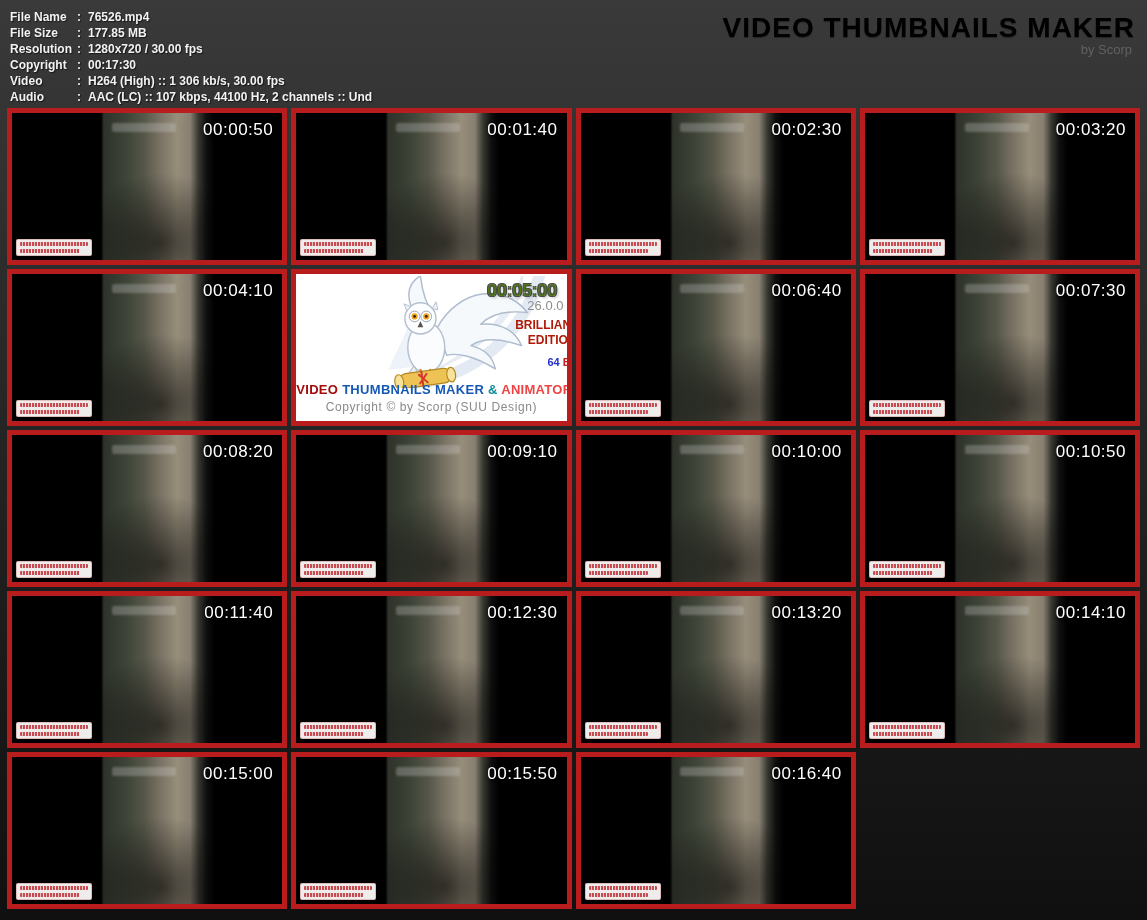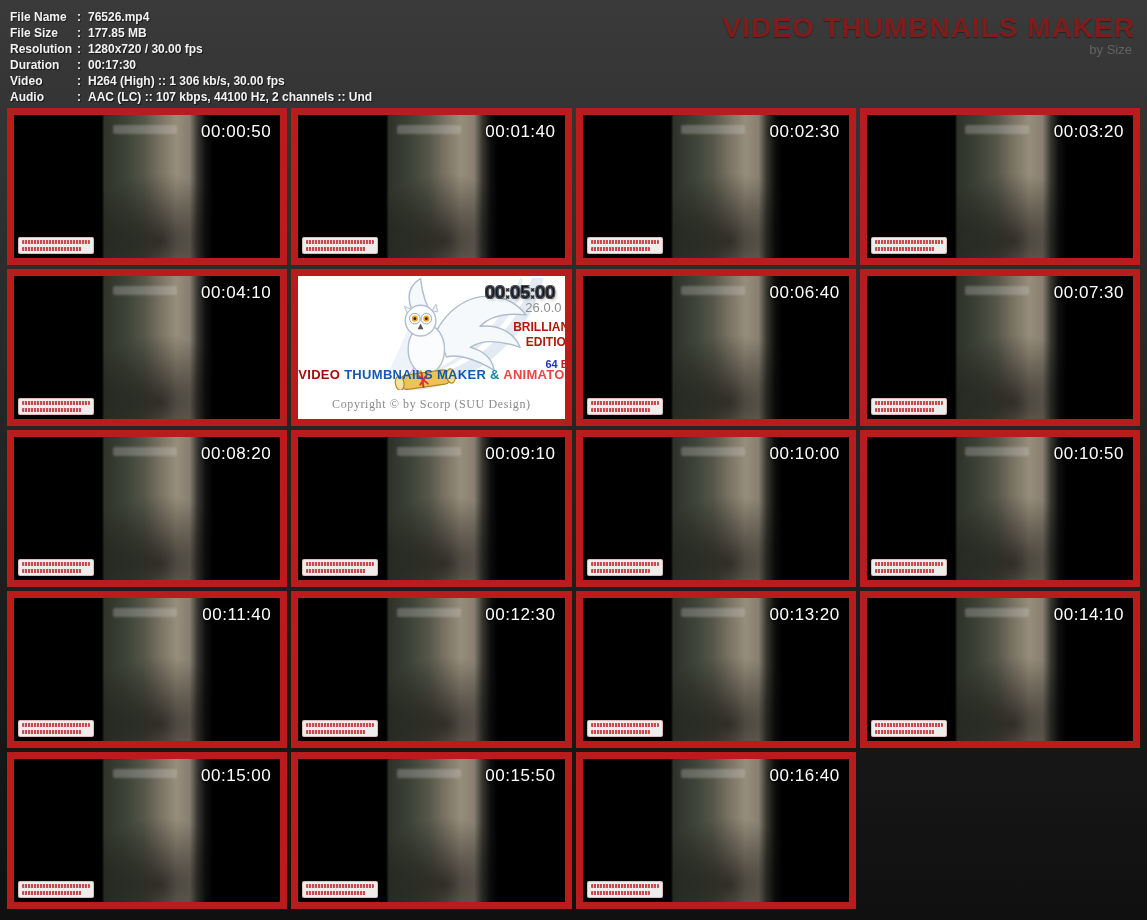--- a/index.html
+++ b/index.html
@@ -7,28 +7,28 @@
   body{background:linear-gradient(180deg,#3a3a3a 0%,#2e2e2e 25%,#1b1b1b 70%,#101010 100%);}
   .sheet{position:relative;width:1147px;height:920px;}
 
   
   header{position:relative;height:106px;padding:9px 0 0 10px;box-sizing:border-box;}
   .field{line-height:16px;font-size:12px;font-weight:bold;color:#f2f2f2;
     text-shadow:1px 1px 1px rgba(0,0,0,.6);white-space:nowrap;}
   .flabel{display:inline-block;width:67px;}
   .fcolon{display:inline-block;margin-right:7px;}
   .brand{position:absolute;top:12px;right:12px;text-align:right;}
-  .brand-title{font-size:28px;font-weight:bold;letter-spacing:1px;color:#7f1d1d;
+  .brand-title{font-size:28px;font-weight:bold;letter-spacing:1px;color:#000000;
     text-shadow:0 1px 1px rgba(0,0,0,.35);text-align:right;}
   .brand-sub{font-size:13px;color:#616161;margin-top:-2px;padding-right:3px;}
 
   
   .grid{display:grid;grid-template-columns:repeat(4,1fr);grid-template-rows:repeat(5,157px);
     gap:4px;padding:2px 7px 8px 7px;}
-  .cell{position:relative;border:7px solid #b91c1c;background:#000;overflow:hidden;
+  .cell{position:relative;border:5px solid #b91c1c;background:#000;overflow:hidden;
     box-sizing:content-box;}
   .thumb .scene{position:absolute;inset:0;
     background:
       radial-gradient(ellipse at 55% 88%, rgba(0,0,0,.6) 0%, rgba(0,0,0,0) 38%),
       linear-gradient(90deg,
         #000000 0%,#000000 33%,
         #2e322a 34%,#3d4337 42%,
         #565749 49%,#7a7364 55%,
         #968d7a 61%,#887f71 66%,
         #393932 69%,#101010 72%,
@@ -42,65 +42,65 @@
     box-sizing:border-box;padding:2px 3px;display:flex;flex-direction:column;
     justify-content:space-between;}
   .wm-line{display:block;height:4px;border-radius:1px;filter:blur(.4px);
     background:repeating-linear-gradient(90deg,#c94b52 0 2px,rgba(201,75,82,.25) 2px 3px,
       #c94b52 3px 5px,rgba(255,255,255,0) 5px 6px);}
   .wm-line.l2{width:88%;}
 
   
   .logo-cell{background:#ffffff;}
   .logo-art{position:absolute;top:2px;left:0;width:100%;height:112px;}
-  .ts-logo{color:#0f172a;text-shadow:-1px -1px 0 #4a4a4a,1px -1px 0 #4a4a4a,
+  .ts-logo{color:#4d7c0f;text-shadow:-1px -1px 0 #4a4a4a,1px -1px 0 #4a4a4a,
     -1px 1px 0 #4a4a4a,1px 1px 0 #4a4a4a,2px 2px 3px rgba(0,0,0,.35);}
   .logo-right{position:absolute;top:24px;right:-14px;text-align:right;}
   .ver{font-size:13px;color:#8d8d8d;margin-right:17px;}
   .ed{font-size:12px;font-weight:bold;color:#b01a07;margin-top:5px;margin-right:2px;}
   .ed2{margin-top:1px;margin-right:4px;}
   .bits{font-size:11px;font-weight:bold;margin-top:9px;margin-right:0;}
   .bits-num{color:#2430c8;}
   .bits-unit{color:#c81e1e;}
   .logo-bottom{position:absolute;left:0;bottom:7px;width:100%;text-align:center;}
   .logo-title{font-size:13px;font-weight:bold;letter-spacing:.3px;white-space:nowrap;}
   .t-video{color:#a50b0b;}
   .t-maker{color:#1659b5;}
   .t-amp{color:#0a8a96;}
   .t-anim{color:#ef4444;}
-  .logo-copy{font-size:12px;color:#8a8a8a;letter-spacing:.6px;margin-top:15px;font-family:Liberation Serif, serif;}
+  .logo-copy{font-size:12px;color:#8a8a8a;letter-spacing:.6px;margin-top:3px;}
 </style>
 </head>
 <body>
 
 <div class="sheet">
   <header>
     <div id="fields-host">
         <div class="field">
     <span class="flabel">File Name</span><span class="fcolon">:</span><span class="fvalue">76526.mp4</span>
   </div>
         <div class="field">
     <span class="flabel">File Size</span><span class="fcolon">:</span><span class="fvalue">177.85 MB</span>
   </div>
         <div class="field">
     <span class="flabel">Resolution</span><span class="fcolon">:</span><span class="fvalue">1280x720 / 30.00 fps</span>
   </div>
         <div class="field">
-    <span class="flabel">Duration</span><span class="fcolon">:</span><span class="fvalue">00:17:30</span>
+    <span class="flabel">Copyright</span><span class="fcolon">:</span><span class="fvalue">00:17:30</span>
   </div>
         <div class="field">
     <span class="flabel">Video</span><span class="fcolon">:</span><span class="fvalue">H264 (High) :: 1 306 kb/s, 30.00 fps</span>
   </div>
         <div class="field">
     <span class="flabel">Audio</span><span class="fcolon">:</span><span class="fvalue">AAC (LC) :: 107 kbps, 44100 Hz, 2 channels :: Und</span>
   </div>
       </div>
     <div class="brand">
       <div class="brand-title">VIDEO THUMBNAILS MAKER</div>
-      <div class="brand-sub">by Size</div>
+      <div class="brand-sub">by Scorp</div>
     </div>
   </header>
   <main class="grid" id="grid-host">
       <div class="cell thumb">
     <div class="scene"></div>
     <div class="frame-note"></div>
     <div class="ts">00:00:50</div>
     <div class="wm">
       <span class="wm-line"></span>
       <span class="wm-line l2"></span>

